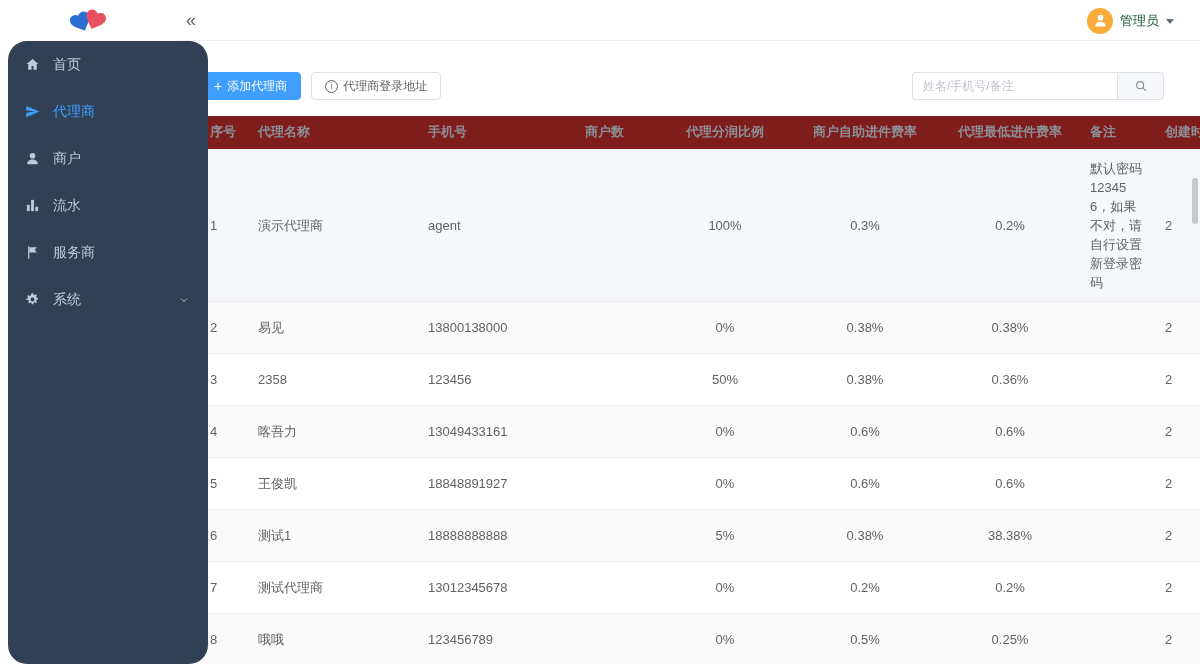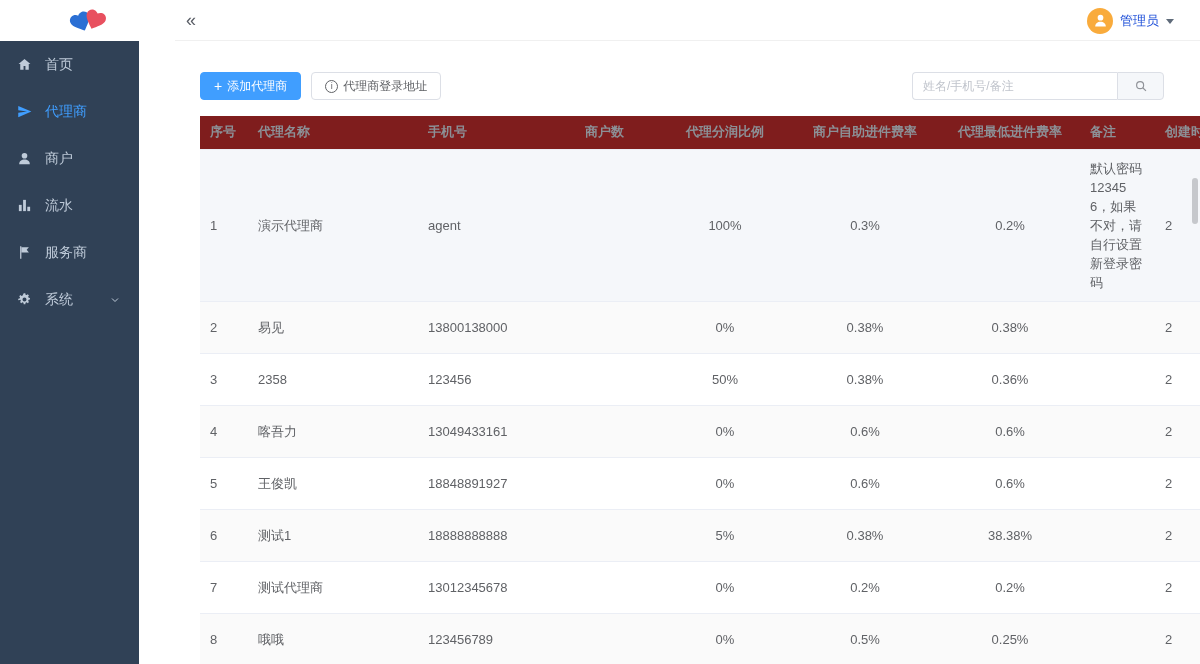--- a/index.html
+++ b/index.html
@@ -5,25 +5,25 @@
   * { box-sizing: border-box; }
   body { margin:0; background:#fff; font-family:"Liberation Sans","DejaVu Sans",sans-serif; }
   .app { position:relative; width:1200px; height:664px; overflow:hidden; background:#fff; }
 
   
   .topbar { position:absolute; top:0; left:0; width:100%; height:41px; background:#fff; border-bottom:1px solid #f0f0f0; z-index:3; }
   .logo-area { position:absolute; left:0; top:0; width:175px; height:41px; display:flex; align-items:center; justify-content:center; background:#fff; }
   .collapse { position:absolute; left:186px; top:0; height:41px; display:flex; align-items:center; font-size:18px; color:#5a5e66; cursor:pointer; }
   .user-area { position:absolute; right:26px; top:0; height:41px; display:flex; align-items:center; gap:7px; cursor:pointer; }
   .avatar { width:26px; height:26px; border-radius:50%; background:#f9ab3c; display:flex; align-items:center; justify-content:center; overflow:hidden; }
-  .username { font-size:13px; color:#1d4ed8; }
+  .username { font-size:13px; color:#14532d; }
   .caret { width:0; height:0; border-left:4px solid transparent; border-right:4px solid transparent; border-top:5px solid #5f6b7a; margin-top:2px; }
 
   
-  .sidebar { position:absolute; left:0; top:41px; width:139px; height:623px; background:#304156; z-index:2; }
+  .sidebar { position:absolute; left:8px; top:41px; width:200px; height:623px; background:#304156; z-index:2;border-radius:19px; }
   .side-item { height:47px; display:flex; align-items:center; padding:0 18px 0 16px; color:#bfcbd9; font-size:14px; cursor:pointer; }
   .side-item.active { color:#409eff; }
   .side-icon { width:16px; height:16px; margin-right:13px; display:flex; align-items:center; justify-content:center; }
   .side-chevron { margin-left:auto; display:flex; color:#bfcbd9; }
 
   
   .main { position:absolute; left:175px; top:41px; width:1025px; height:623px; background:#fff; overflow:hidden; }
   .toolbar { display:flex; align-items:center; margin:31px 36px 0 25px; }
   .btn { display:inline-flex; align-items:center; gap:5px; height:28px; padding:0 13px; border-radius:4px; font-size:12px; border:1px solid #dcdfe6; background:#fff; color:#606266; cursor:pointer; white-space:nowrap; }
   .btn-primary { background:#409eff; border-color:#409eff; color:#fff; margin-right:10px; }

